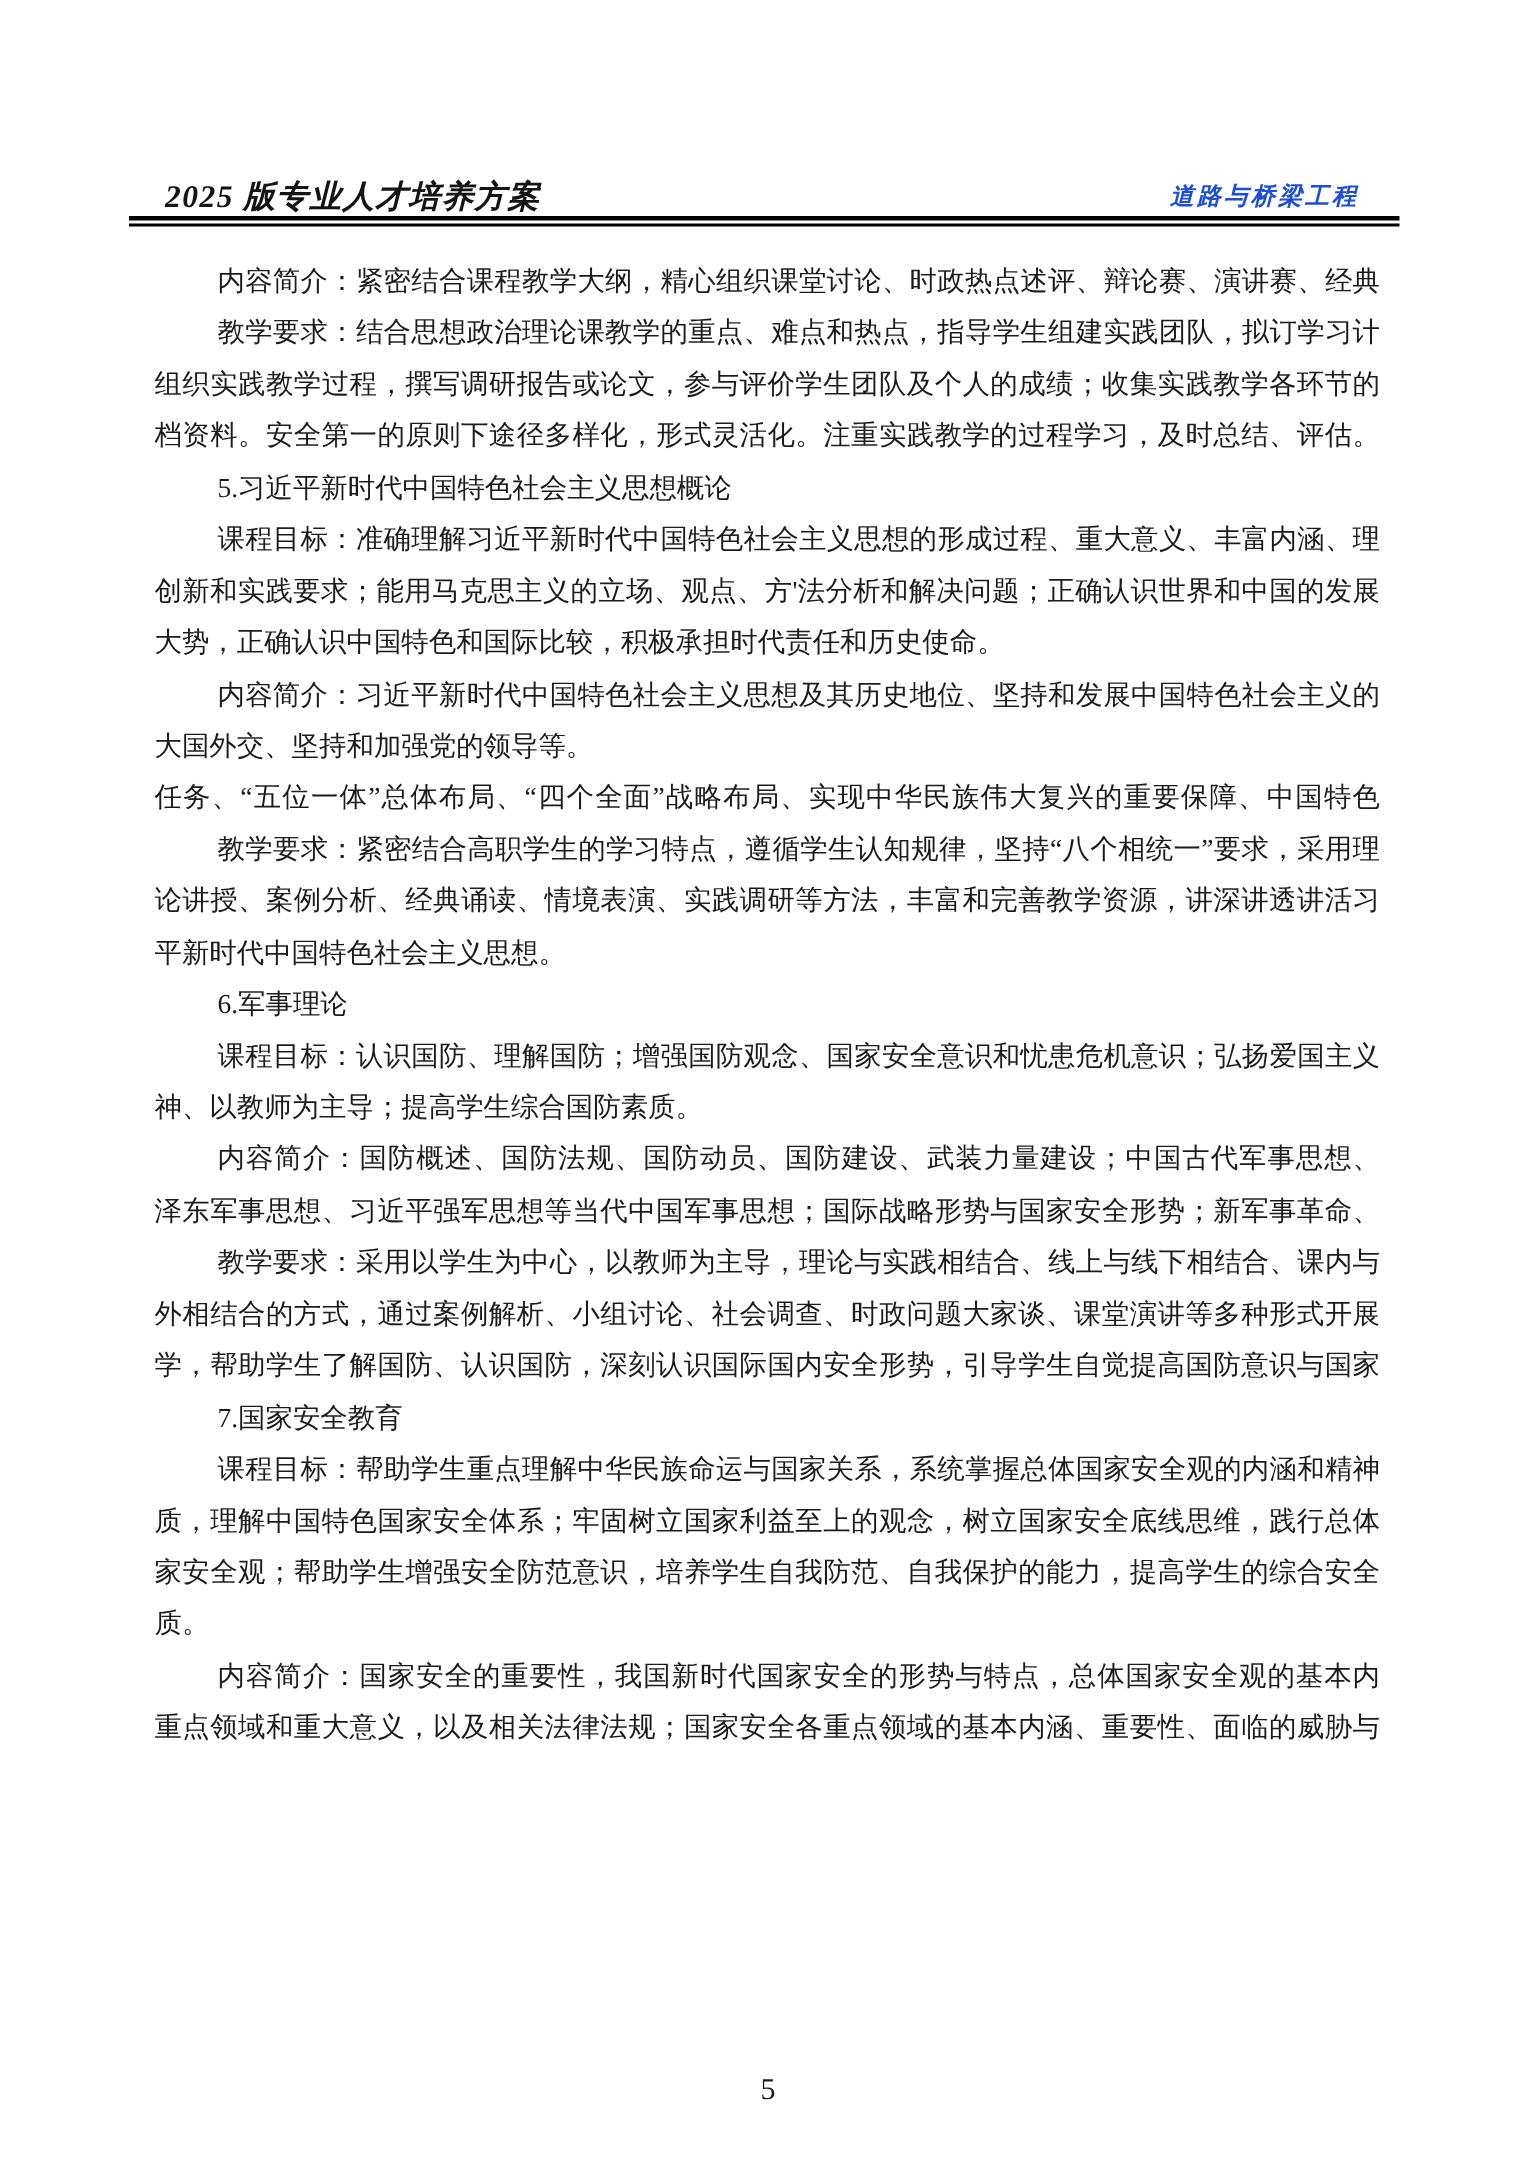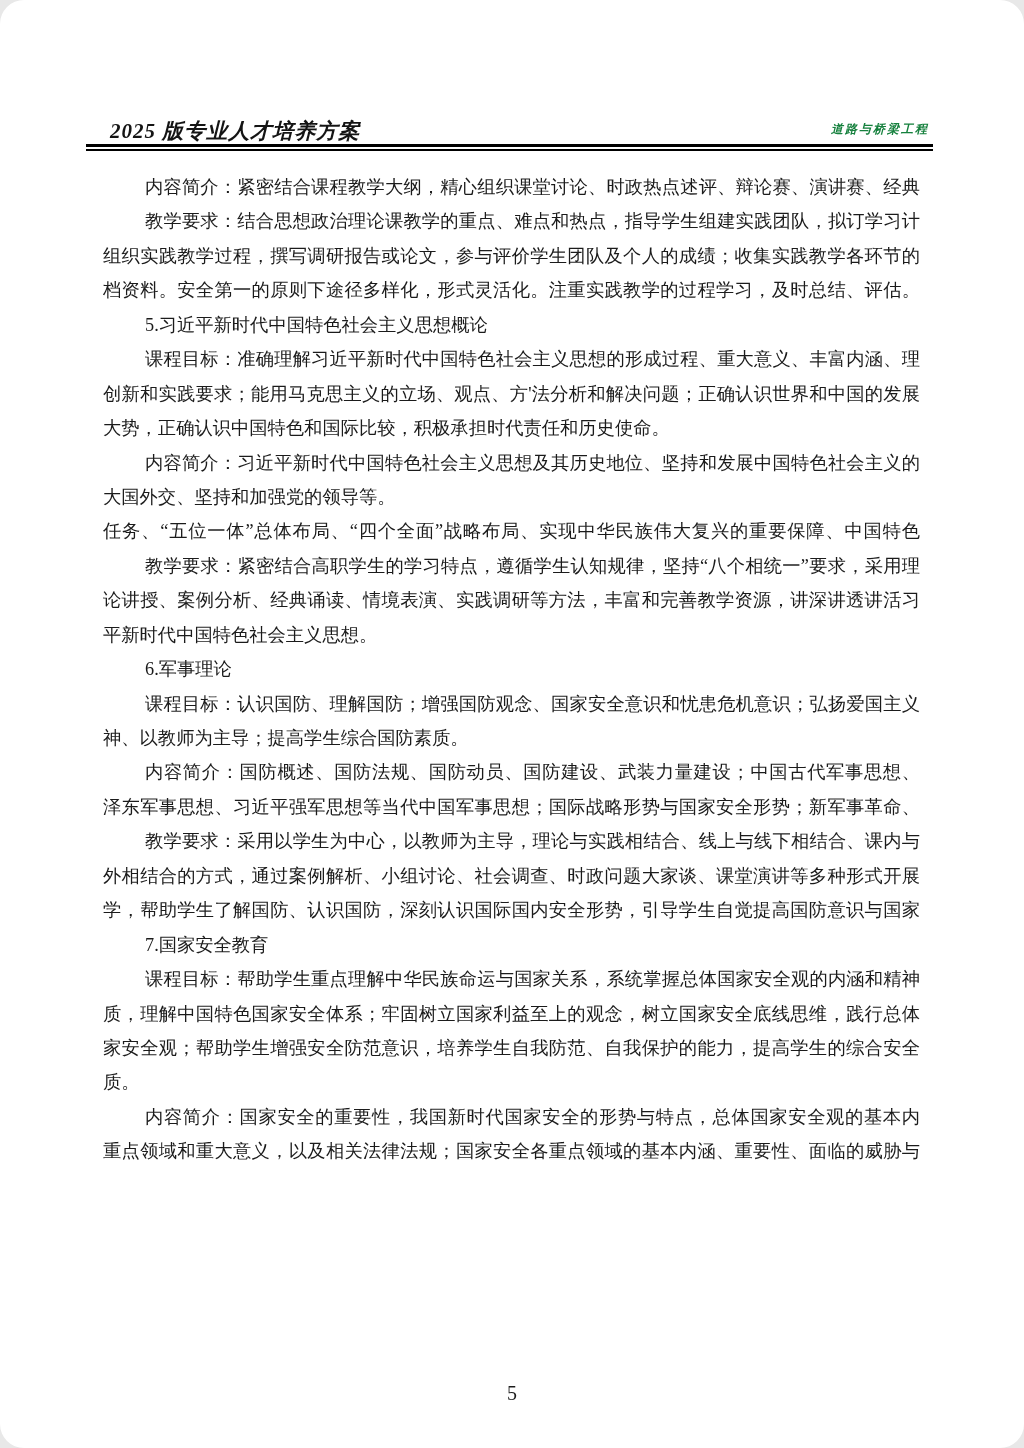--- a/index.html
+++ b/index.html
@@ -5,44 +5,43 @@
   html, body { margin: 0; padding: 0; background: #e8e8e8; }
   .page {
     position: relative;
     width: 1024px;
     height: 1448px;
     margin: 0 auto;
     background: #ffffff;
     color: #1b1b1b;
     font-family: "Liberation Serif", "DejaVu Serif", serif;
     overflow: hidden;
-    border-radius: 24px;
   }
 
   
   .header-left {
     position: absolute;
     left: 110px;
     top: 117px;
     font-size: 21px;
     font-weight: 700;
     font-style: italic;
     letter-spacing: 1px;
     color: #141414;
     white-space: nowrap;
   }
   .header-right {
     position: absolute;
-    right: 95px;
+    right: 118px;
     top: 121px;
-    font-size: 12px;
+    font-size: 16px;
     font-weight: 700;
     font-style: italic;
     letter-spacing: 2px;
-    color: #15803d;
+    color: #1d4ed8;
     white-space: nowrap;
   }
   .header-rule {
     position: absolute;
     left: 86px;
     top: 144px;
     width: 847px;
     height: 2px;
     border-top: 3px solid #000000;
     border-bottom: 2px solid #000000;

